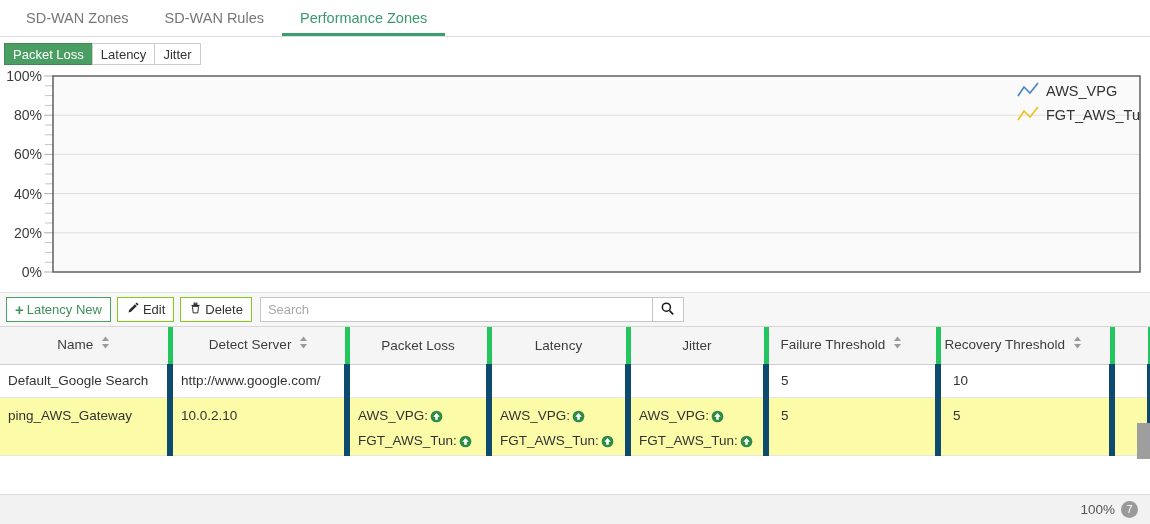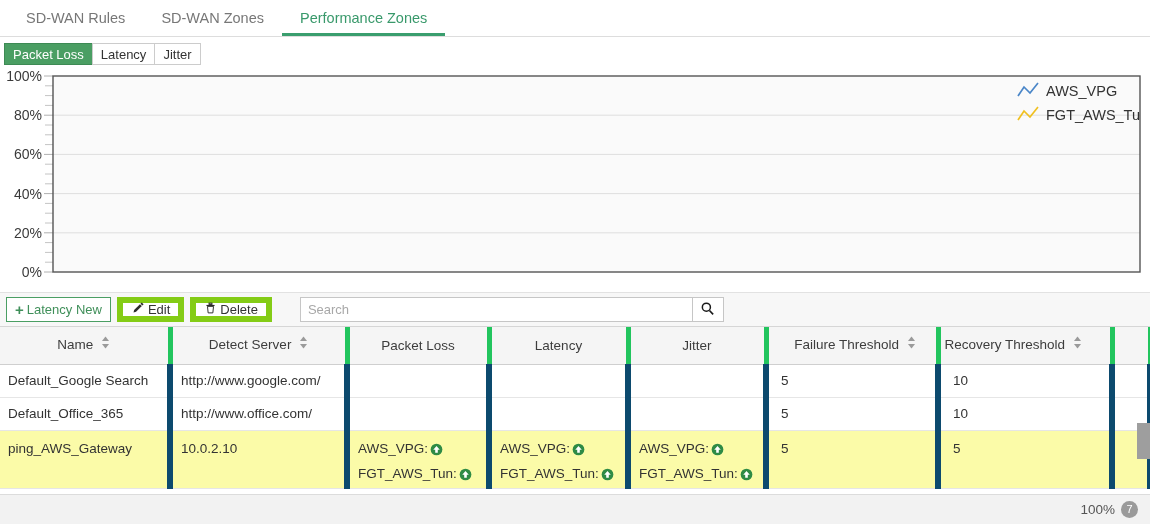--- a/index.html
+++ b/index.html
@@ -85,36 +85,36 @@
     padding:0 6px;
     box-sizing:border-box;
     gap:6px;
   }
   .btn{
     height:25px;
     display:inline-flex;align-items:center;gap:3px;
     padding:0 8px;
     font-size:13px;
     background:#ffffff;
-    border:6px solid #84cc16;
+    border:1px solid #84cc16;
     color:#333333;
     cursor:pointer;
     box-sizing:border-box;
     white-space:nowrap;
   }
   .btn.create{
     border:1px solid #4a9e63;
     color:#3f8f59;
     font-weight:normal;
   }
   .btn .plus{
     font-size:15px;font-weight:bold;color:#3f8f59;line-height:1;
   }
   .search-box{
-    display:flex;align-items:flex-start;margin-left:22px;
+    display:flex;align-items:flex-start;margin-left:2px;
   }
   .search-input{
     width:392px;height:25px;
     border:1px solid #c6c6c6;
     border-right:none;
     background:#ffffff;
     font-family:"Liberation Sans",sans-serif;
     font-size:13px;
     color:#333333;
     padding:0 7px;
@@ -212,22 +212,22 @@
     display:flex;align-items:center;justify-content:center;
     line-height:1;
   }
 </style>
 </head>
 <body>
 
 <div class="app">
 
   <div class="tabstrip">
+    <div class="tab">SD-WAN Zones</div>
     <div class="tab">SD-WAN Rules</div>
-    <div class="tab">SD-WAN Zones</div>
     <div class="tab active">Performance Zones</div>
   </div>
 
   <div class="subbar">
     <div class="seg">
       <div class="seg-btn active">Packet Loss</div>
       <div class="seg-btn">Latency</div>
       <div class="seg-btn">Jitter</div>
     </div>
   </div>
@@ -369,21 +369,21 @@
           </th>
           <th>
             <span>Packet Loss</span>
           </th>
           <th>
             <span>Latency</span>
           </th>
           <th>
             <span>Jitter</span>
           </th>
-          <th style="text-align:center;padding-left:12px">
+          <th style="text-align:left;padding-left:12px">
             <span>Failure Threshold</span>
             <span class="sortico">
               <svg width="9" height="13" viewBox="0 0 9 13">
                 <polygon points="4.5,0.5 8,5 1,5" fill="#9a9a9a"></polygon>
                 <polygon points="4.5,12.5 8,8 1,8" fill="#9a9a9a"></polygon>
               </svg>
             </span>
           </th>
           <th style="text-align:left;padding-left:4px">
             <span>Recovery Threshold</span>
@@ -401,30 +401,20 @@
         <tr class="r-normal">
           <td>Default_Google Search</td>
           <td>http://www.google.com/</td>
           <td></td>
           <td></td>
           <td></td>
           <td style="padding-left:12px">5</td>
           <td style="padding-left:12px">10</td>
           <td></td>
         </tr>
-        <tr class="r-normal">
-          <td>Default_Office_365</td>
-          <td>http://www.office.com/</td>
-          <td></td>
-          <td></td>
-          <td></td>
-          <td style="padding-left:12px">5</td>
-          <td style="padding-left:12px">10</td>
-          <td></td>
-        </tr>
         <tr class="r-tall selected">
           <td>ping_AWS_Gateway</td>
           <td>10.0.2.10</td>
           <td>
             <span class="cellline"><span>AWS_VPG:</span><span class="uparrow"><svg width="13" height="13" viewBox="0 0 16 16">
                     <circle cx="8" cy="8" r="7.2" fill="#2e8b45"></circle>
                     <path d="M8 3.6l4 4.6H9.6V12H6.4V8.2H4z" fill="#ffffff"></path>
                   </svg></span></span>
             <span class="cellline"><span>FGT_AWS_Tun:</span><span class="uparrow"><svg width="13" height="13" viewBox="0 0 16 16">
                     <circle cx="8" cy="8" r="7.2" fill="#2e8b45"></circle>

